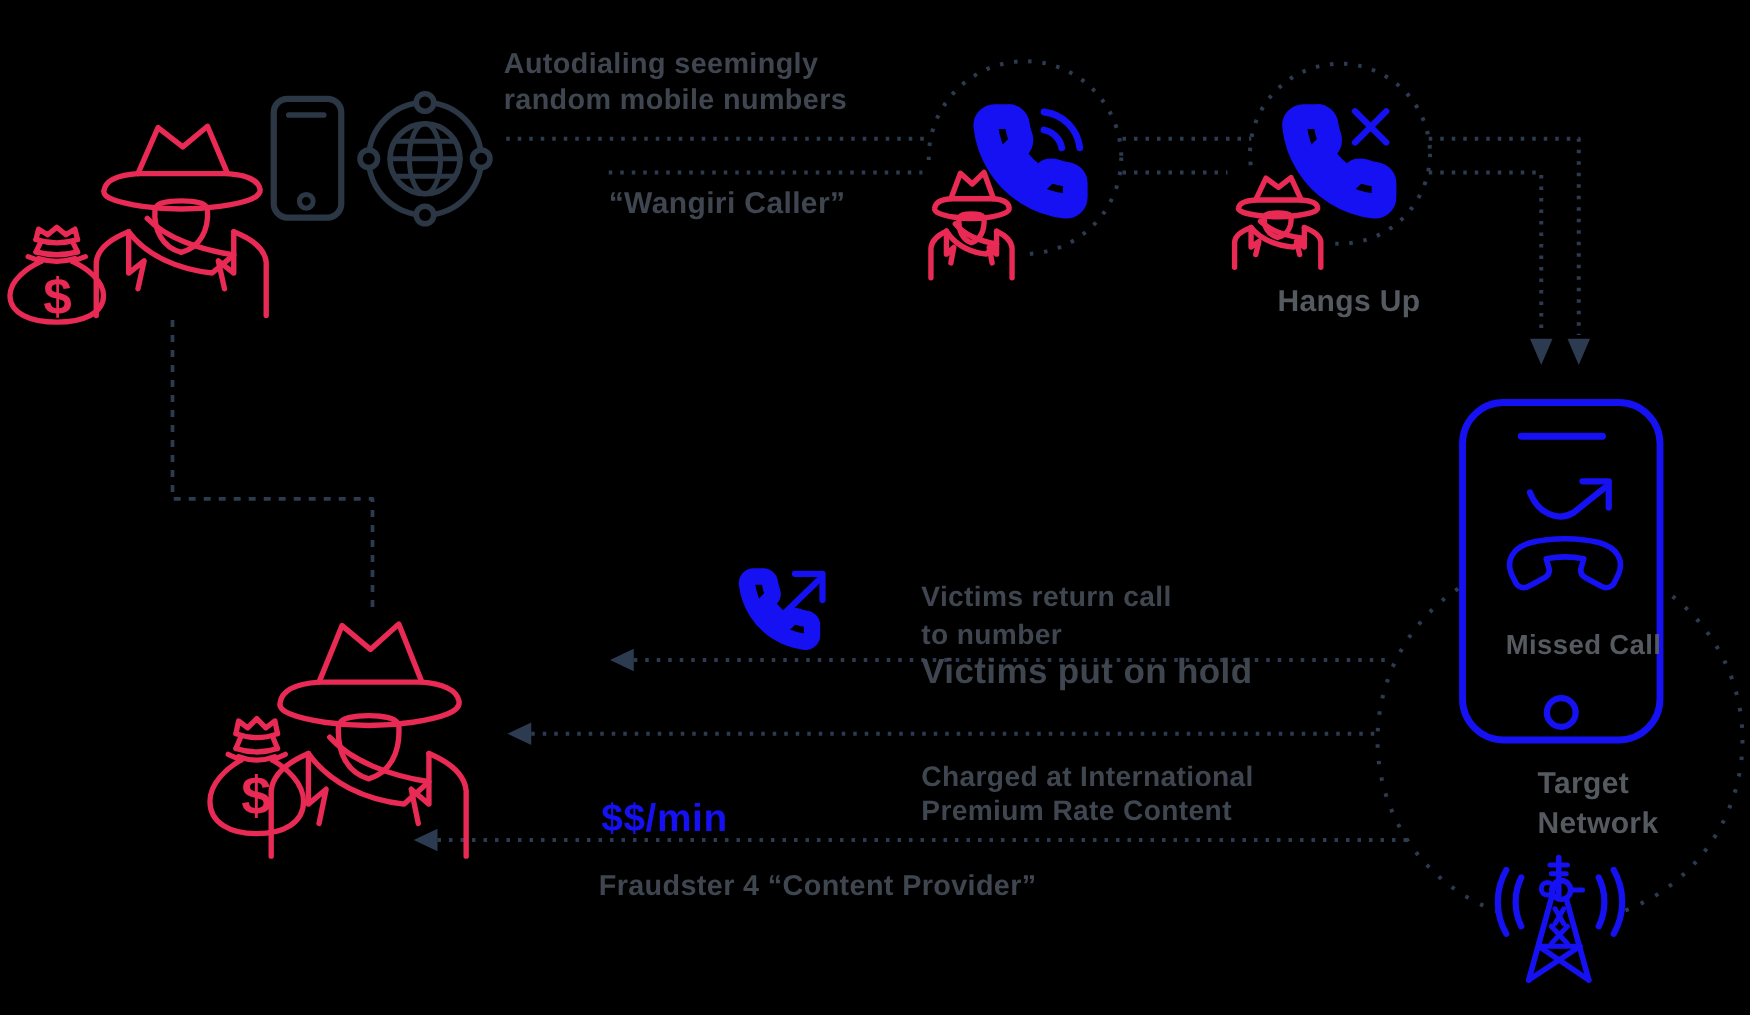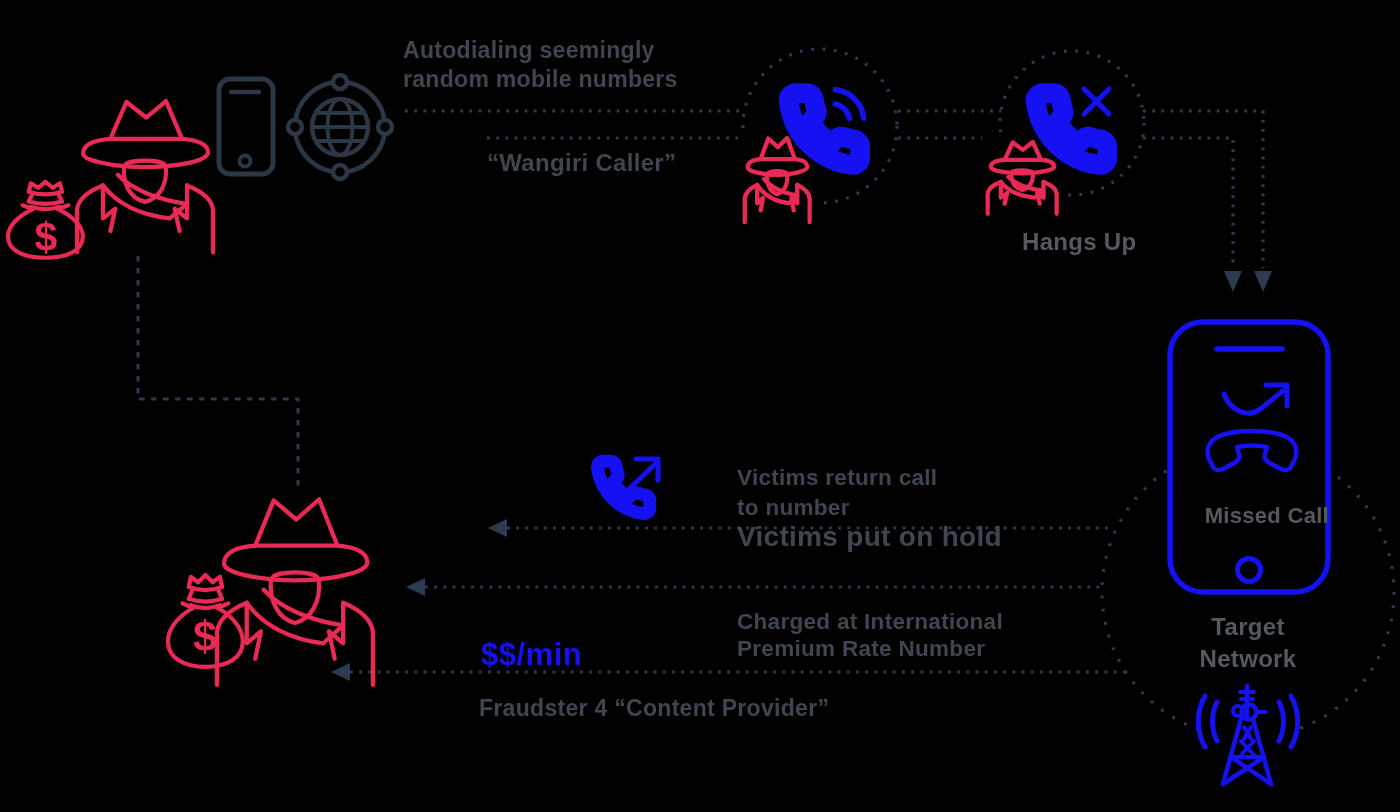--- a/index.html
+++ b/index.html
@@ -32,21 +32,21 @@
   .lbl-autodialing{left:403px;top:36px;}
   .lbl-wangiri{left:487px;top:148px;font-size:24px;}
   .lbl-hangsup{left:1022px;top:227px;font-size:24px;color:var(--text-light);text-align:center;}
   .lbl-revenue{left:162px;top:326px;line-height:28.5px;}
   .lbl-victims-return{left:737px;top:463px;font-size:22.5px;line-height:30px;}
   .lbl-victims-hold{left:737px;top:522px;font-size:28px;}
   .lbl-charged{left:737px;top:608px;font-size:22.5px;line-height:27px;}
   .lbl-rate{left:481px;top:628px;font-size:31px;font-weight:700;color:var(--blue);letter-spacing:.5px;margin-top:12px;}
   .lbl-fraudster2{left:479px;top:694px;}
   .lbl-missed{left:1169px;top:501px;width:160px;text-align:right;font-size:22px;color:var(--text-light);}
-  .lbl-target{left:1168px;top:611px;width:160px;text-align:center;font-size:24px;line-height:32px;color:var(--text-light);}
+  .lbl-target{left:1230px;top:611px;width:160px;font-size:24px;line-height:32px;color:var(--text-light);}
 </style>
 </head>
 <body>
 
 <div class="stage">
 
 <svg width="1400" height="812" viewBox="0 0 1400 812">
   <defs>
 
     <g id="fraudster" fill="none" stroke-linecap="round" stroke-linejoin="round" stroke-width="4.3">
@@ -178,20 +178,20 @@
 </svg>
 
 <div class="lbl lbl-autodialing">Autodialing seemingly
 random mobile numbers</div>
 <div class="lbl lbl-wangiri">“Wangiri Caller”</div>
 <div class="lbl lbl-hangsup">Hangs Up</div>
 <div class="lbl lbl-victims-return">Victims return call
 to number</div>
 <div class="lbl lbl-victims-hold">Victims put on hold</div>
 <div class="lbl lbl-charged">Charged at International
-Premium Rate Number</div>
+Premium Rate Content</div>
 <div class="lbl lbl-rate">$$/min</div>
 <div class="lbl lbl-fraudster2">Fraudster 4 “Content Provider”</div>
 <div class="lbl lbl-missed">Missed Call</div>
 <div class="lbl lbl-target">Target
 Network</div>
 
 </div>
 
 </body></html>

